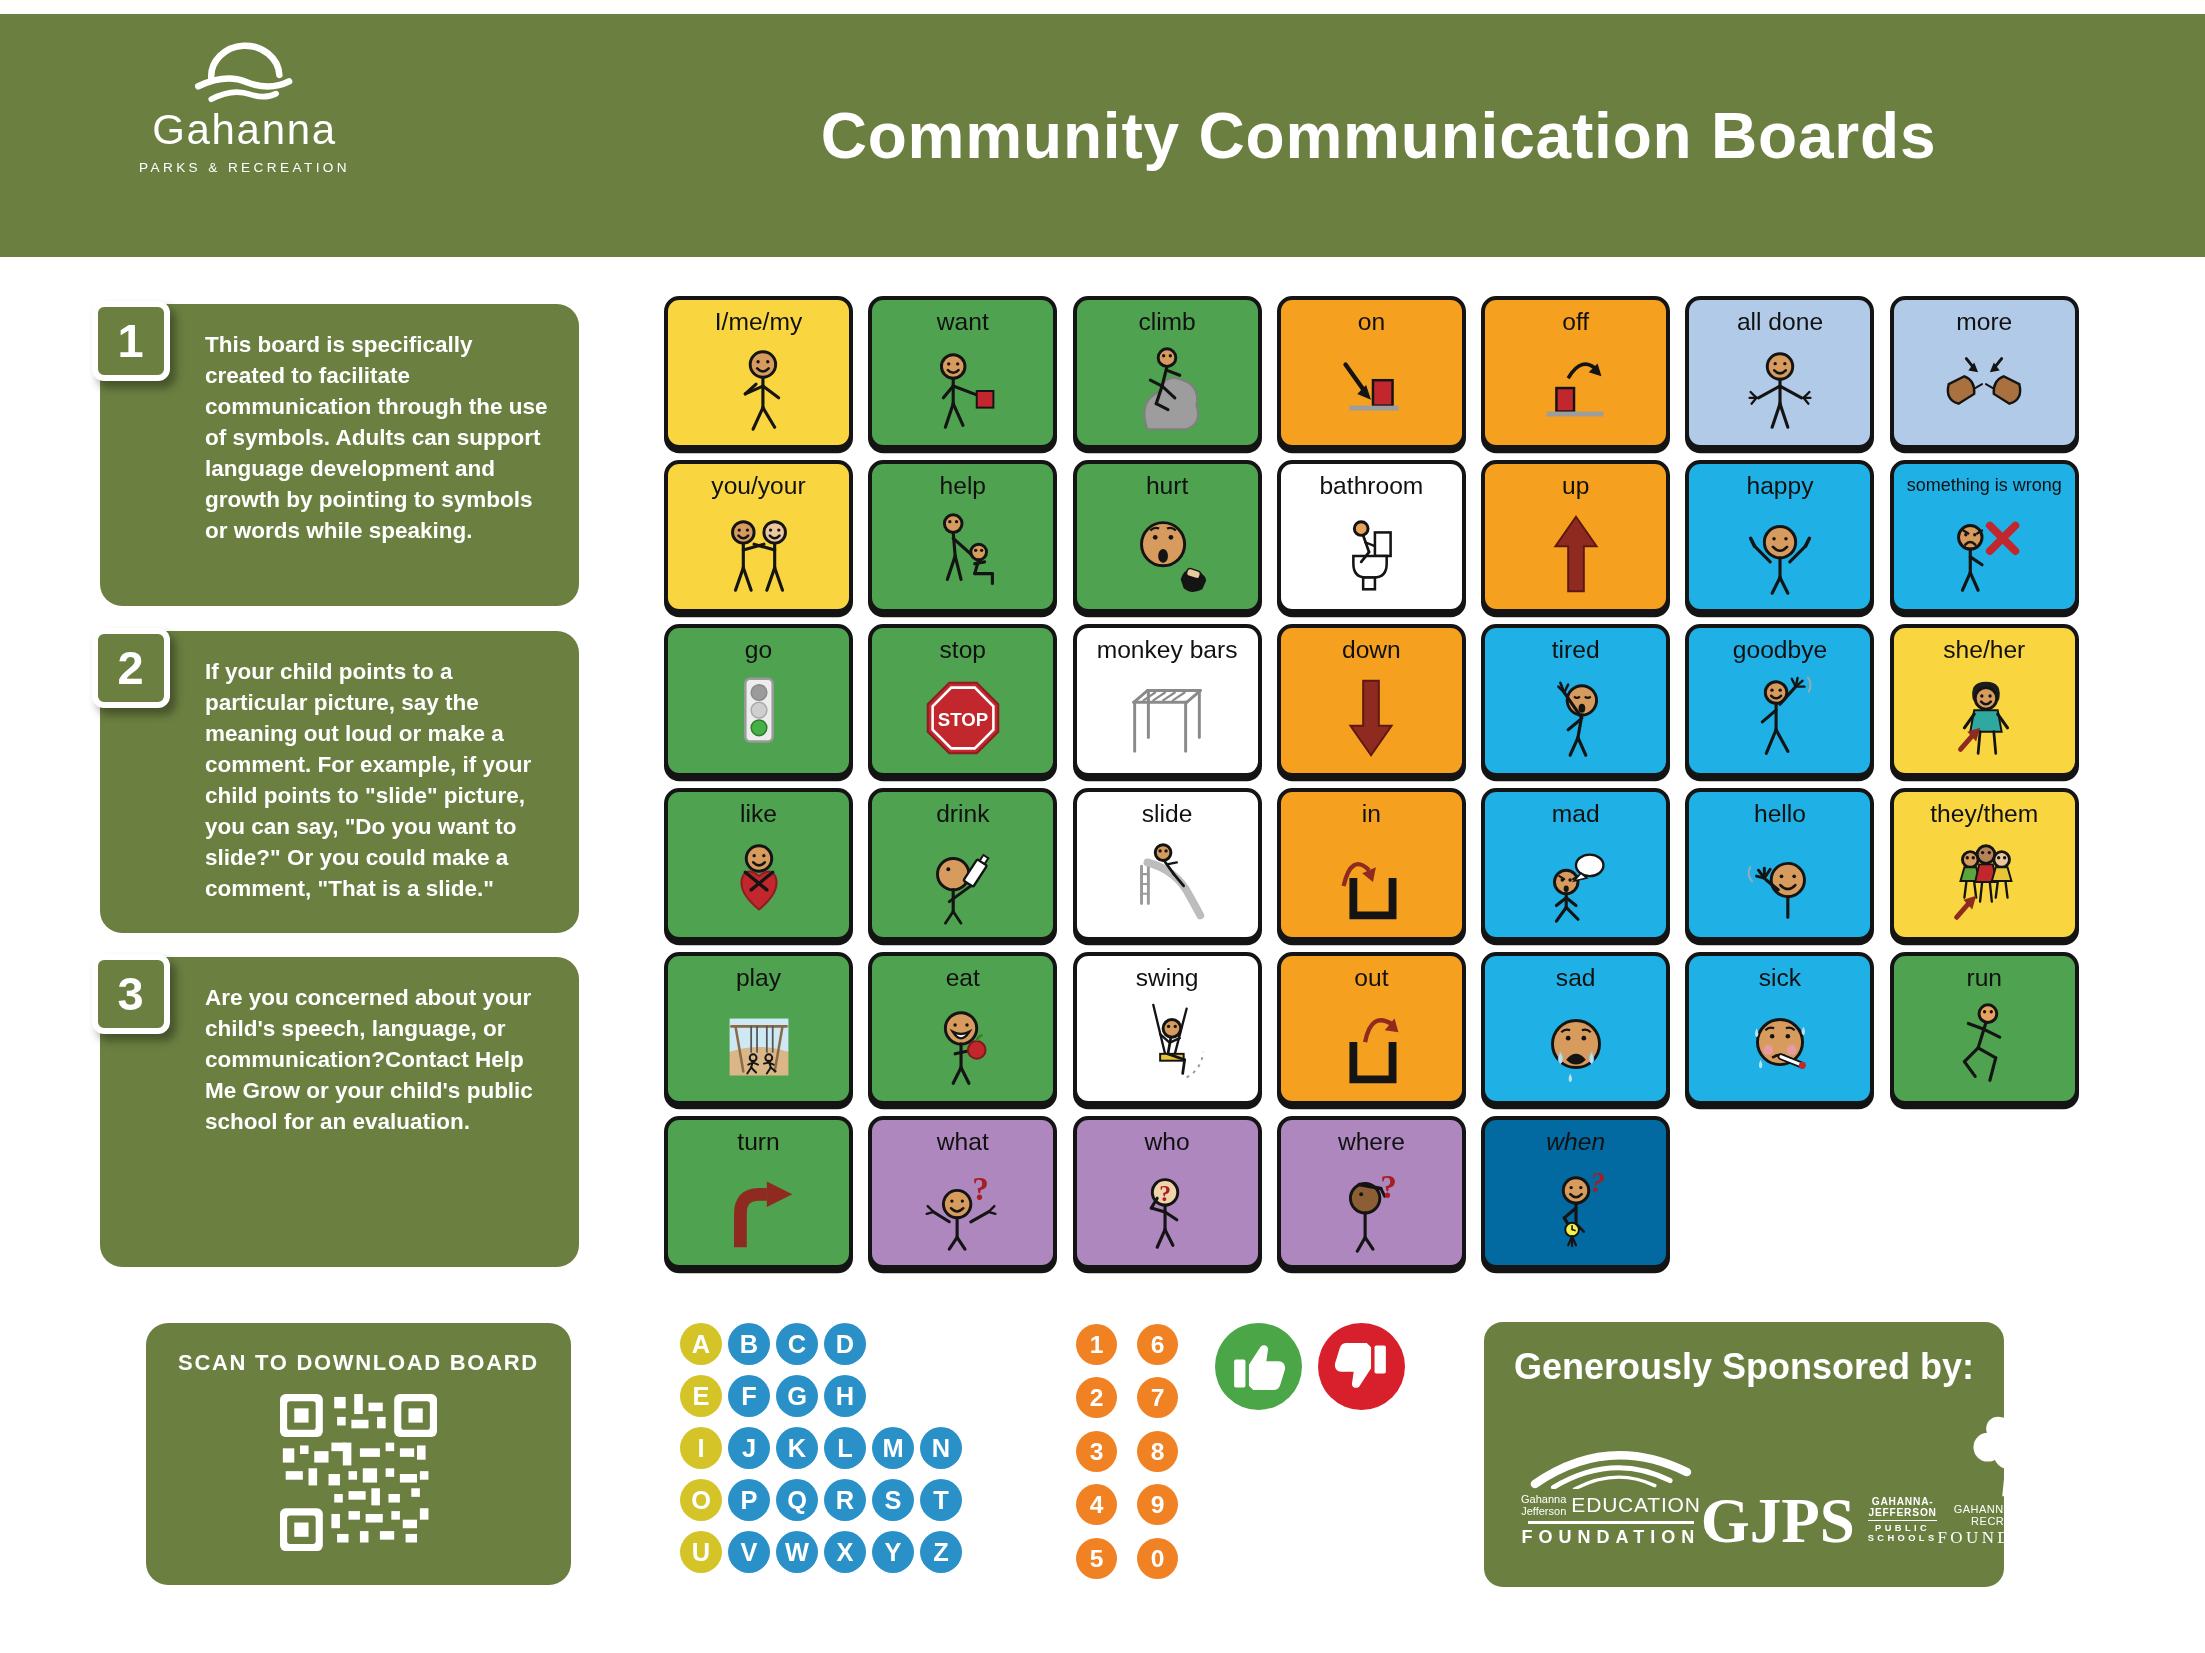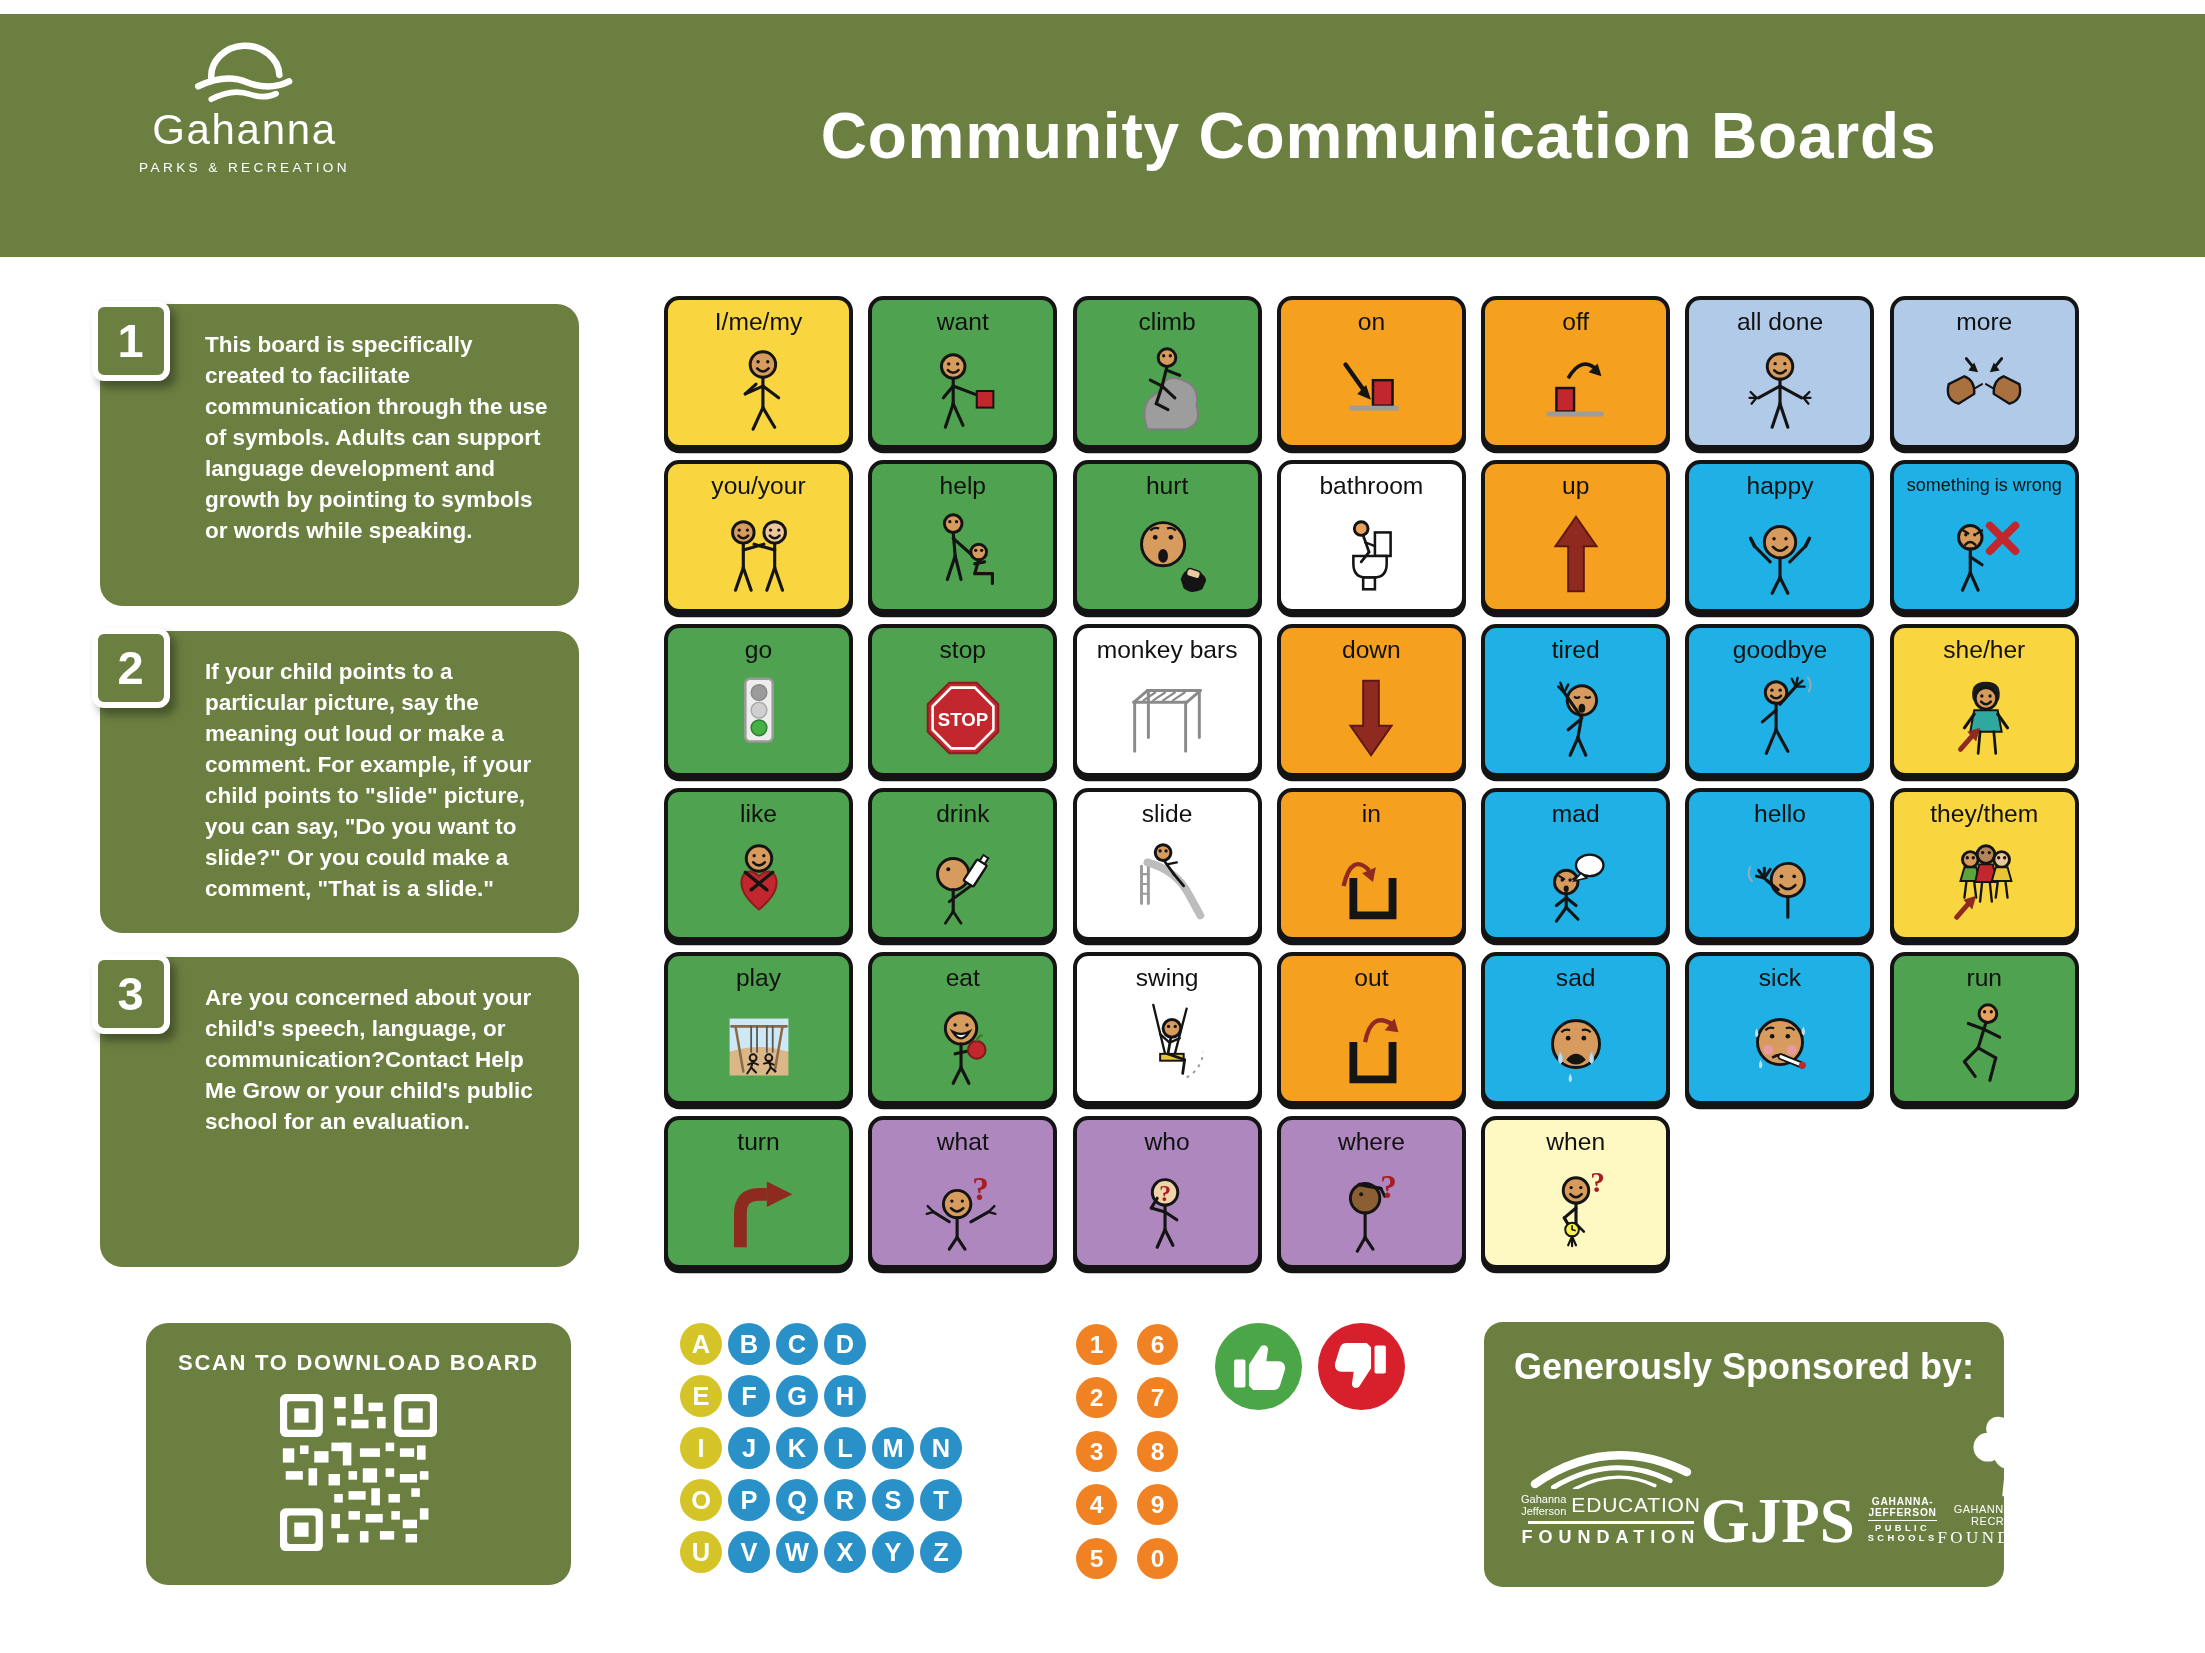--- a/index.html
+++ b/index.html
@@ -728,21 +728,21 @@
             <circle cx="40" cy="34" r="2" fill="#141414"></circle>
             <path d="M60 28 L38 24" stroke="#141414" stroke-width="3.6" stroke-linecap="round"></path>
             <line x1="60" y1="28" x2="64" y2="36" stroke="#141414" stroke-width="3" stroke-linecap="round"></line>
             <line x1="44" y1="53" x2="44" y2="78" stroke="#141414" stroke-width="3.2" stroke-linecap="round"></line>
             <line x1="44" y1="78" x2="36" y2="92" stroke="#141414" stroke-width="3.2" stroke-linecap="round"></line>
             <line x1="44" y1="78" x2="52" y2="90" stroke="#141414" stroke-width="3.2" stroke-linecap="round"></line>
             <text x="68" y="38" font-size="34" font-weight="bold" fill="#A61E22" font-family="'Liberation Serif',serif" text-anchor="middle">?</text>
           </svg>
         </div>
       </div>
-      <div class="cell" style="background: #fef9c3;">
+      <div class="cell" style="background: #0369a1; font-style: italic;">
         <div class="clabel">when</div>
         <div class="cicon-wrap">
           <svg viewBox="0 0 100 100">
             <circle cx="50" cy="30" r="13" fill="#D79B5D" stroke="#141414" stroke-width="3"></circle>
             <circle cx="45.06" cy="27.14" r="1.7" fill="#141414"></circle>
             <circle cx="54.94" cy="27.14" r="1.7" fill="#141414"></circle>
             <path d="M 44.15 33.9 Q 50 40.14 55.85 33.9" stroke="#141414" stroke-width="2.6" fill="none" stroke-linecap="round"></path>
             <text x="72" y="32" font-size="30" font-weight="bold" fill="#A61E22" font-family="'Liberation Serif',serif" text-anchor="middle">?</text>
             <line x1="50" y1="43" x2="50" y2="64" stroke="#141414" stroke-width="3.2" stroke-linecap="round"></line>
             <line x1="50" y1="48" x2="38" y2="58" stroke="#141414" stroke-width="3.2" stroke-linecap="round"></line>

